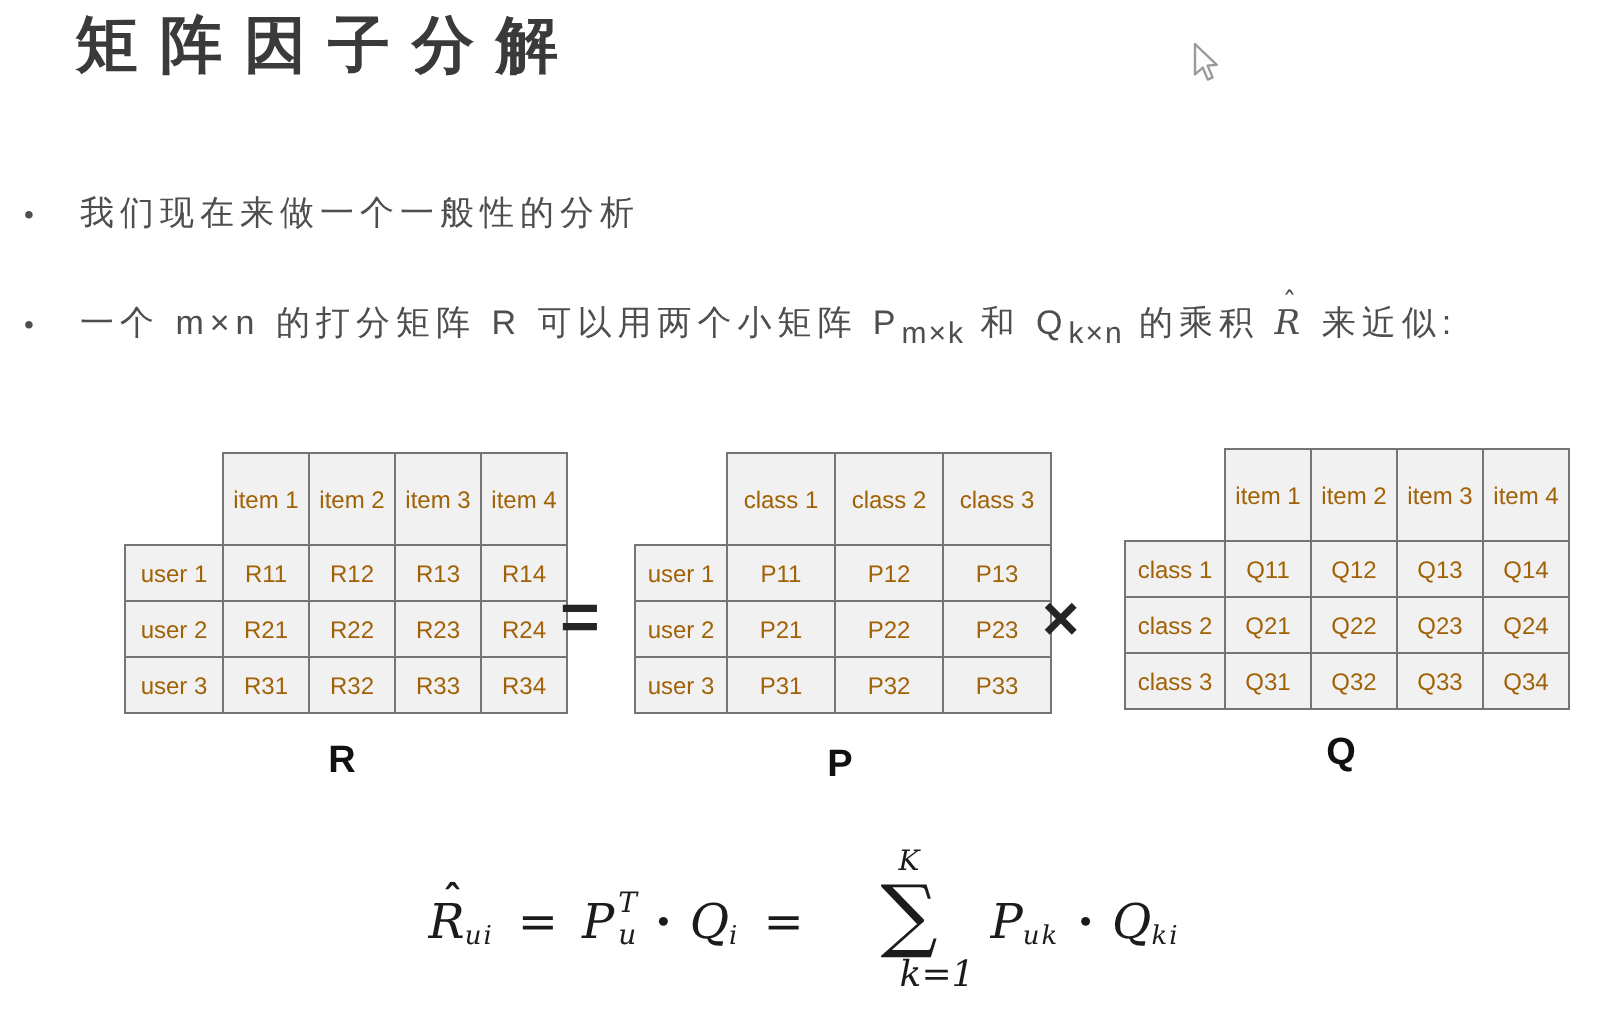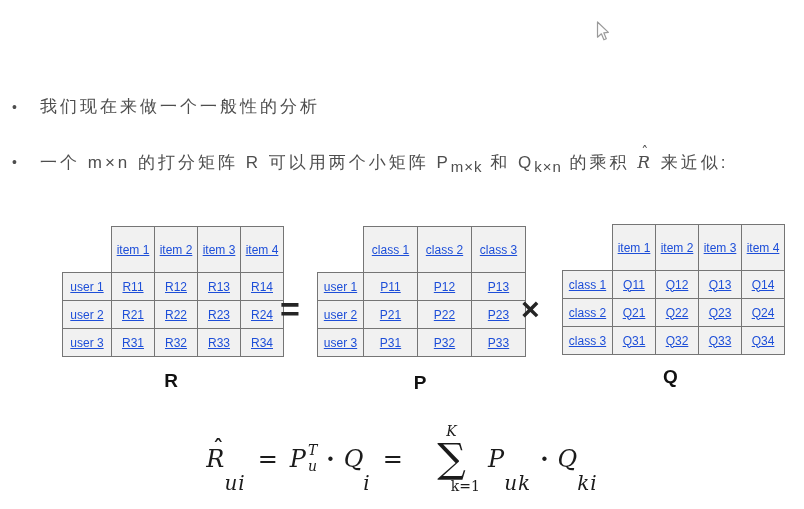--- a/index.html
+++ b/index.html
@@ -40,23 +40,22 @@
   .bullet-2 { top: 151px; }
   .ssub { font-size: 15px; letter-spacing: 1px; }
   .hatwrap-sm { position: relative; display: inline-block; font-family: "DejaVu Serif", serif; }
   .hat-sm { position: absolute; top: -8px; left: 4px; font-size: 14px; letter-spacing: 0; }
 
   
   table.matrix {
     position: absolute;
     border-collapse: collapse;
     font-size: 12px;
-    color: #1d4ed8;
+    color: #a16207;
     table-layout: fixed;
-    text-decoration: underline;
   }
   table.matrix td {
     border: 1px solid #757575;
     background: #f1f1f1;
     text-align: center;
     vertical-align: middle;
     padding: 0;
     overflow: hidden;
   }
   table.matrix td.corner { border: none; background: transparent; }
@@ -98,21 +97,21 @@
     left: 0; right: 0;
     top: 424px;
     display: flex;
     justify-content: center;
     align-items: center;
     font-family: "DejaVu Serif", serif;
     font-size: 24px;
     color: #1b1b1b;
   }
   .formula i { font-style: italic; }
-  .fsub { font-size: 20px; font-style: italic; position: relative; top: 24px; letter-spacing: 1px; }
+  .fsub { font-size: 13px; font-style: italic; position: relative; top: 8px; letter-spacing: 1px; }
   .fop  { margin: 0 12px; }
   .fdot { margin: 0 9px; font-weight: 700; }
   .hatwrap { position: relative; display: inline-block; }
   .hat { position: absolute; top: -9px; left: 7px; font-size: 20px; font-weight: 700; }
   .stack {
     display: inline-flex;
     flex-direction: column;
     align-items: flex-start;
     font-size: 14px;
     font-style: italic;
@@ -121,30 +120,31 @@
   }
   .sum {
     display: inline-flex;
     flex-direction: column;
     align-items: center;
     margin: 0 8px;
     line-height: 1;
   }
   .sum-top { font-size: 14px; font-style: italic; margin-bottom: 2px; }
   .sigma   { font-size: 40px; line-height: 0.9; }
-  .sum-bot { font-size: 14px; margin-top: 3px; margin-left: 28px; }
+  .sum-bot { font-size: 18px; font-style: italic; margin-top: 3px; margin-left: 28px; }
 
   
   .cursor { position: absolute; left: 596px; top: 21px; }
 </style>
 </head>
 <body>
 
 <div class="slide">
 
+  <h1 class="title">矩阵因子分解</h1>
 
   <div class="bullet bullet-1">
     <span class="dot">•</span>
     <span class="btext">我们现在来做一个一般性的分析</span>
   </div>
 
   <div class="bullet bullet-2">
     <span class="dot">•</span>
     <span class="btext"><span>一个 m×n 的打分矩阵 R 可以用两个小矩阵 P</span><sub class="ssub">m×k</sub><span> 和 Q</span><sub class="ssub">k×n</sub><span> 的乘积 </span><span class="hatwrap-sm"><span class="hat-sm">ˆ</span><i>R</i></span><span> 来近似:</span></span>
   </div>

